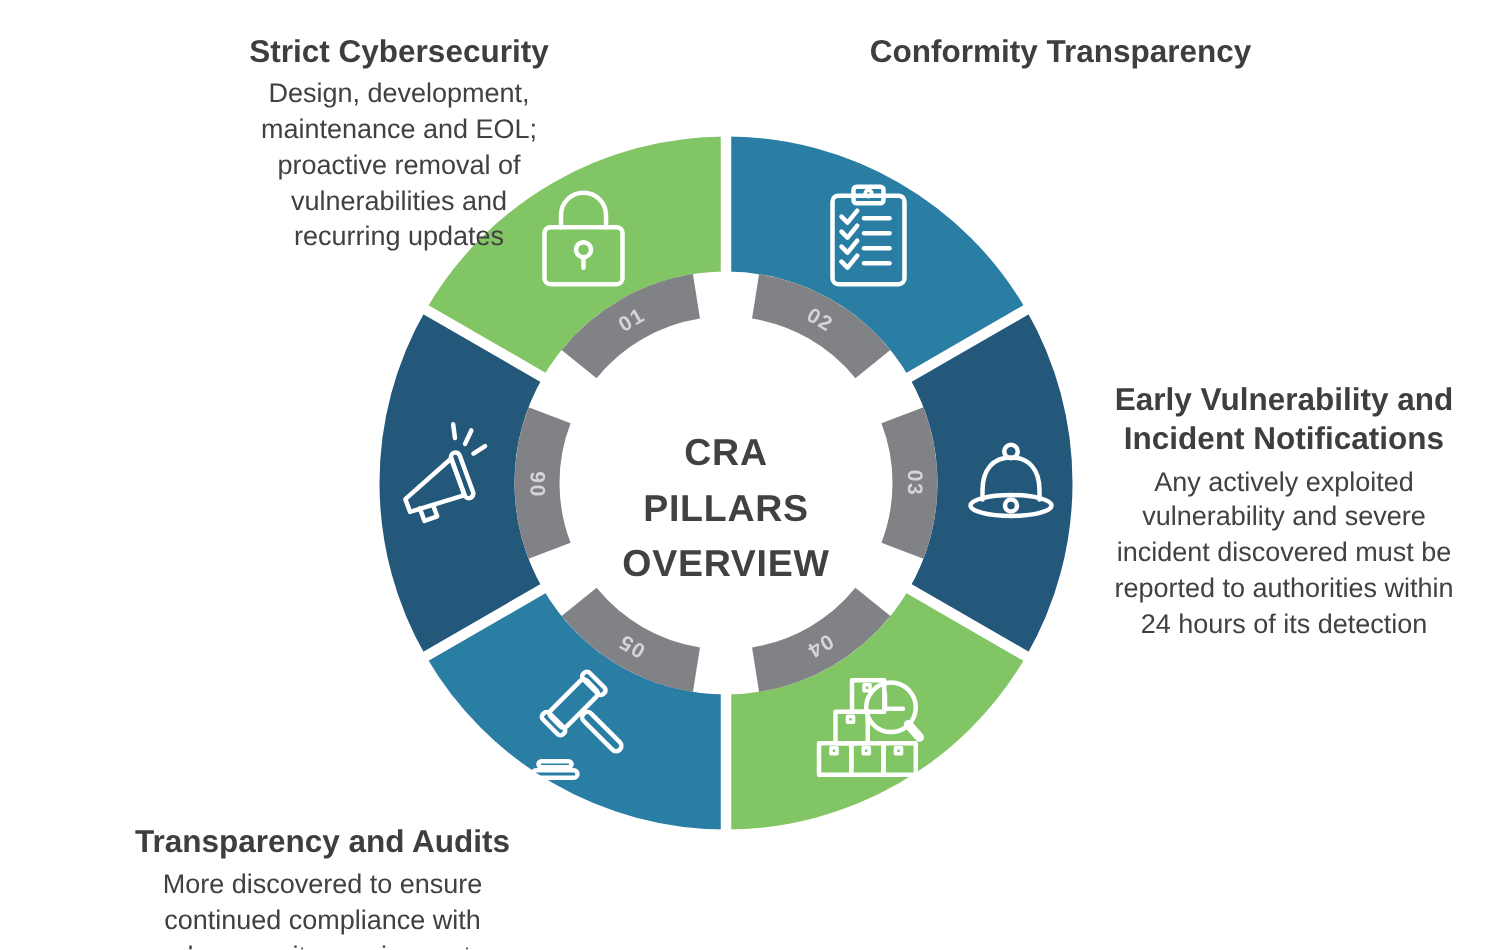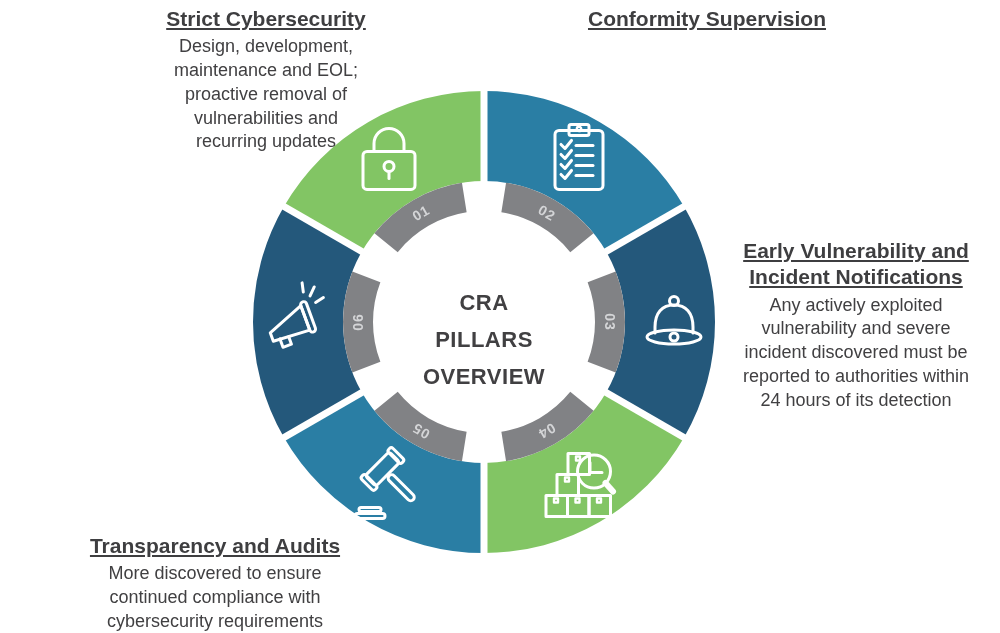--- a/index.html
+++ b/index.html
@@ -3,29 +3,29 @@
 <meta charset="utf-8">
 <style>
   html,body{margin:0;padding:0;background:#fff;}
   #stage{
     position:relative;width:1000px;height:633px;background:#fff;overflow:hidden;
     font-family:"Liberation Sans", sans-serif;color:#414042;
   }
   #donut-svg{position:absolute;left:0;top:0;}
   .pillar-label{position:absolute;text-align:center;}
   .pillar-label h2{
-    margin:0 0 3px 0;font-size:21px;line-height:1.25;font-weight:bold;
-    color:#3e3e40;white-space:pre-line;text-decoration:underline;
+    margin:16px 0 3px 0;font-size:21px;line-height:1.25;font-weight:bold;
+    color:#3e3e40;white-space:pre-line;
   }
   .pillar-label p{
     margin:0;font-size:18px;line-height:1.32;color:#414042;white-space:pre-line;
   }
   #center-title{
     position:absolute;left:384px;top:284px;width:200px;text-align:center;
-    font-size:22px;line-height:37px;font-weight:bold;letter-spacing:0.5px;
+    font-size:25px;line-height:37px;font-weight:bold;letter-spacing:0.5px;
     color:#414042;white-space:pre-line;
   }
   
   #label-01{left:96px;top:6px;width:340px;}
   #label-02{left:537px;top:6px;width:340px;}
   #label-03{left:721px;top:238px;width:270px;}
   #label-04{left:597px;top:533px;width:340px;}
   #label-05{left:45px;top:533px;width:340px;}
   #label-06{left:1px;top:238px;width:240px;}
 </style>
@@ -128,21 +128,21 @@
   <div class="pillar-label" id="label-01">
     <h2>Strict Cybersecurity</h2>
     <p>Design, development,
 maintenance and EOL;
 proactive removal of
 vulnerabilities and
 recurring updates</p>
   </div>
 
   <div class="pillar-label" id="label-02">
-    <h2>Conformity Supervision</h2>
+    <h2>Conformity Transparency</h2>
   </div>
 
   <div class="pillar-label" id="label-03">
     <h2>Early Vulnerability and
 Incident Notifications</h2>
     <p>Any actively exploited
 vulnerability and severe
 incident discovered must be
 reported to authorities within
 24 hours of its detection</p>

